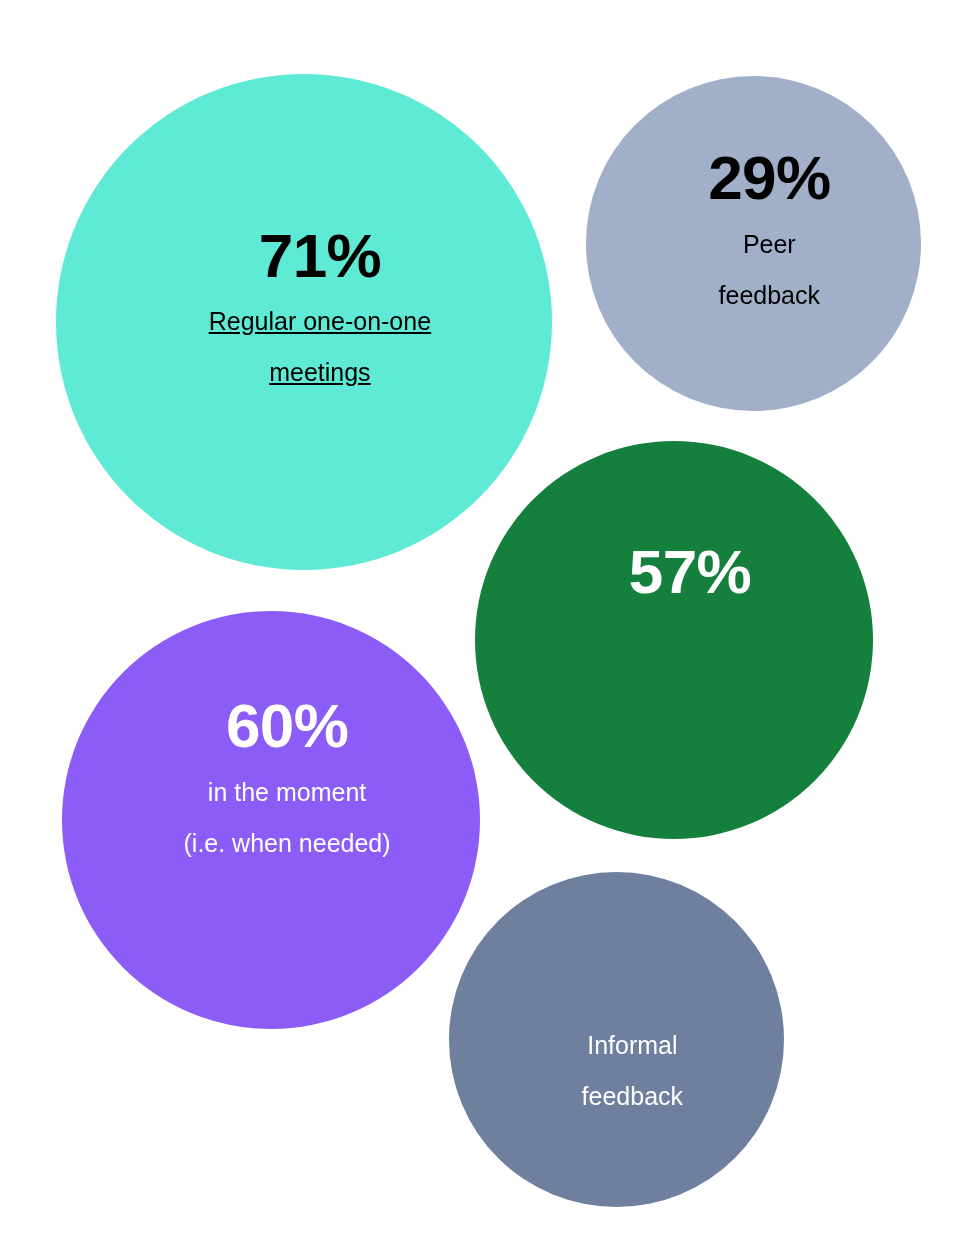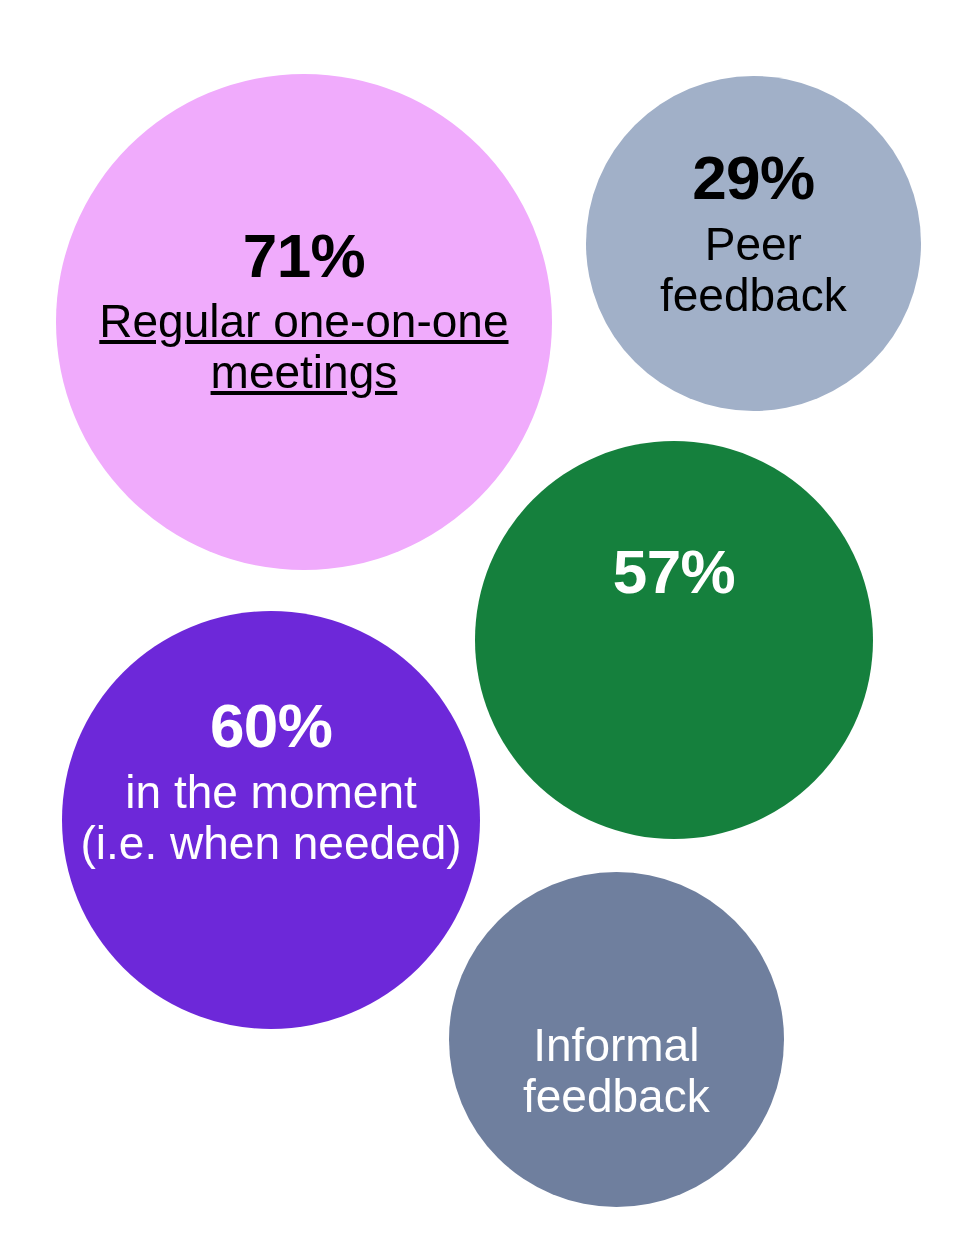--- a/index.html
+++ b/index.html
@@ -8,50 +8,50 @@
     width:964px; height:1254px; overflow:hidden;
     font-family:"Liberation Sans", sans-serif;
     -webkit-font-smoothing:antialiased;
   }
   #chart { position:relative; width:964px; height:1254px; background:#ffffff; }
 
   .bubble { position:absolute; border-radius:50%; }
 
   
   .bubble-text {
-    position:absolute; left:0; width:100%;
+    position:absolute; left:16px; width:100%;
     text-align:center; white-space:nowrap;
     will-change:transform; transform:translateZ(0);
   }
   .percent-value { font-weight:700; font-size:62px;   line-height:62px; letter-spacing:-0.01em; }
-  .label         { font-weight:400; font-size:46px; line-height:51px; }
+  .label         { font-weight:400; font-size:25px; line-height:51px; }
   .label-line    { font-weight:400; }
 </style>
 </head>
 <body>
 
 <div id="chart">
-    <div class="bubble" style="left: 56.2px; top: 74.3px; width: 495.8px; height: 495.8px; background: #f0abfc; color: rgb(0, 0, 0);">
+    <div class="bubble" style="left: 56.2px; top: 74.3px; width: 495.8px; height: 495.8px; background: #5eead4; color: rgb(0, 0, 0);">
       <div class="bubble-text percent-value" style="top: 150.806px;">71%</div>
       <div class="bubble-text label" style="top: 221.341px; text-decoration: underline;">
         <div class="label-line">Regular one-on-one</div>
         <div class="label-line">meetings</div>
       </div>
     </div>
     <div class="bubble" style="left: 586.4px; top: 76.3px; width: 334.6px; height: 334.6px; background: rgb(161, 176, 200); color: rgb(0, 0, 0);">
       <div class="bubble-text percent-value" style="top: 70.2061px;">29%</div>
       <div class="bubble-text label" style="top: 142.541px;">
         <div class="label-line">Peer</div>
         <div class="label-line">feedback</div>
       </div>
     </div>
     <div class="bubble" style="left:475.2px;top:441.2px;width:397.8px;height:397.8px;background:#15803d;color:#ffffff">
       <div class="bubble-text percent-value" style="top: 99.6061px;">57%</div>
     </div>
-    <div class="bubble" style="left: 61.95px; top: 611.25px; width: 418.1px; height: 418.1px; background: #6d28d9; color: rgb(255, 255, 255);">
+    <div class="bubble" style="left: 61.95px; top: 611.25px; width: 418.1px; height: 418.1px; background: #8b5cf6; color: rgb(255, 255, 255);">
       <div class="bubble-text percent-value" style="top: 84.0562px;">60%</div>
       <div class="bubble-text label" style="top: 155.691px;">
         <div class="label-line">in the moment</div>
         <div class="label-line">(i.e. when needed)</div>
       </div>
     </div>
     <div class="bubble" style="left:449.25px;top:872.15px;width:334.7px;height:334.7px;background:#6F7F9E;color:#ffffff">
       <div class="bubble-text label" style="top: 147.791px; text-align: center;">
         <div class="label-line">Informal</div>
         <div class="label-line">feedback</div>

